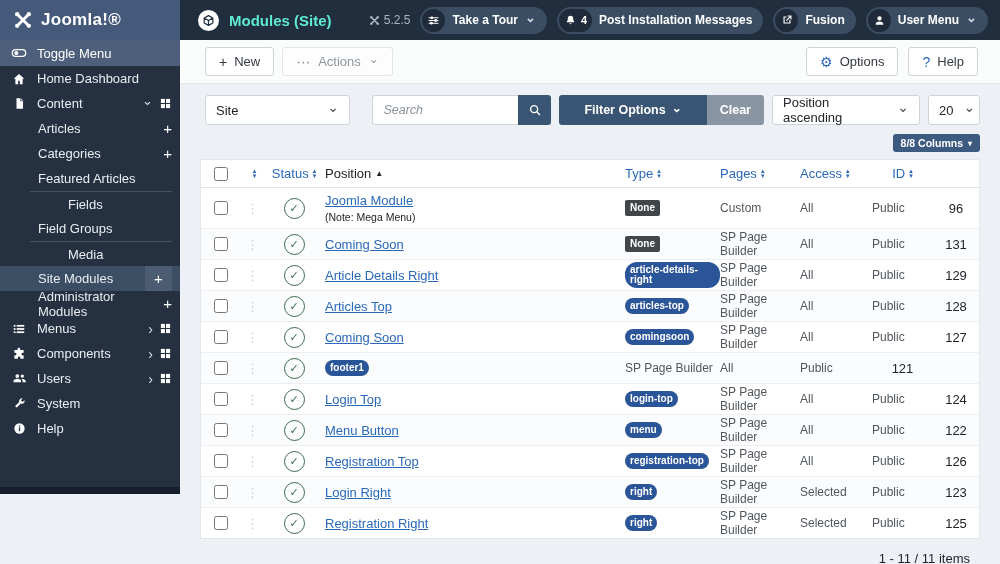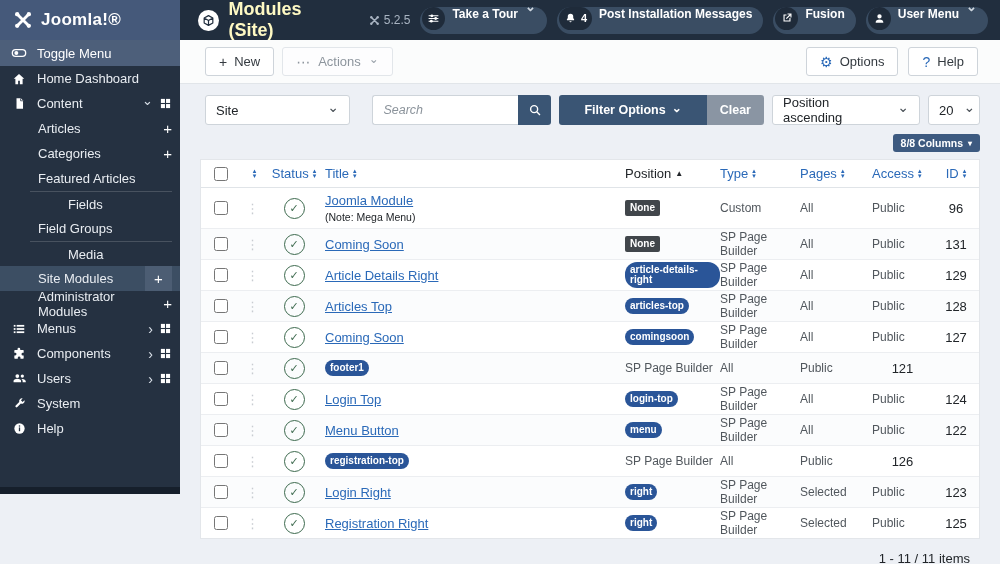--- a/index.html
+++ b/index.html
@@ -7,24 +7,24 @@
   body { font-family:"Liberation Sans", sans-serif; background:var(--content-bg,#edf0f5); font-size:13px; color:#212529; }
 
   .app { width:1000px; height:494px; display:flex; flex-direction:column; }
 
   
   .header { height:40px; display:flex; flex:0 0 40px; }
   .logo-block { width:180px; background:var(--logo-bg,#45597a); display:flex; align-items:center; padding-left:13px; gap:8px; }
   .logo-text { color:#fff; font-size:17px; font-weight:bold; letter-spacing:.3px; }
   .titlebar { flex:1; background:var(--header-bg,#212e3e); display:flex; align-items:center; padding:0 12px 0 18px; gap:10px; }
   .title-icon { width:21px; height:21px; border-radius:50%; background:#fff; display:inline-flex; align-items:center; justify-content:center; }
-  .page-title { color:#fef9c3; font-size:18px; font-weight:bold; }
+  .page-title { color:#5eead4; font-size:15px; font-weight:bold; }
   .tb-spacer { flex:1; }
   .version { color:#a9b4c2; font-size:12px; display:flex; align-items:center; gap:4px; white-space:nowrap; }
-  .pill { height:27px; background:var(--pill-bg,#3a4d63); border-radius:14px; display:flex; padding:0 11px 0 2px; gap:7px; color:#fff; font-size:12px; font-weight:bold; cursor:pointer; white-space:nowrap; }
+  .pill { height:27px; background:var(--pill-bg,#3a4d63); border-radius:14px; display:flex; align-items:center; padding:0 11px 0 2px; gap:7px; color:#fff; font-size:12px; font-weight:bold; cursor:pointer; white-space:nowrap; }
   .pill-disc { height:23px; min-width:23px; border-radius:12px; background:var(--pill-icon-bg,#1f2b3a); display:flex; align-items:center; justify-content:center; gap:4px; padding:0 5px; }
   .pill .chev { font-size:13px; color:#cfd7e0; line-height:8px; margin-top:-4px; }
   .pill-count { color:#fff; font-size:11px; font-weight:bold; }
 
   
   .shell { flex:1; display:flex; min-height:0; }
   .sidebar { width:180px; background:var(--sidebar-bg,#253141); flex:0 0 180px; display:flex; flex-direction:column; position:relative; color:#e9edf2; }
   .side-toggle { height:26px; background:var(--toggle-bg,#4d5f7a); display:flex; align-items:center; gap:10px; padding-left:11px; font-size:13px; color:#fff; cursor:pointer; }
   .side-item, .side-sub { height:25px; display:flex; align-items:center; font-size:13px; cursor:pointer; position:relative; }
   .side-item { padding-left:11px; gap:10px; }
@@ -464,29 +464,20 @@
           <div class="cell c-status">
             <span class="hlabel">
                 <span>Status</span>
                 <span class="sort">
                   <span>▴</span>
                   <span>▾</span>
                 </span>
               </span>
           </div>
           <div class="cell">
-            <span class="hlabel">
-                <span>Title</span>
-                <span class="sort">
-                  <span>▴</span>
-                  <span>▾</span>
-                </span>
-              </span>
-          </div>
-          <div class="cell">
             <span class="hlabel dark">
                 <span>Position</span>
                 <span class="asc">▲</span>
               </span>
           </div>
           <div class="cell">
             <span class="hlabel">
                 <span>Type</span>
                 <span class="sort">
                   <span>▴</span>
@@ -680,20 +671,24 @@
     <div class="cell c-id">122</div>
   </div>
             <div class="t-row">
     <div class="cell c-check">
                 <input type="checkbox" style="">
               </div>
     <div class="cell grip">⋮</div>
     <div class="cell c-status">
                 <span class="status-circle">✓</span>
               </div>
+    <div class="cell c-title">
+      <span class="title-link">Registration Top</span>
+
+    </div>
     <div class="cell">
                 <span class="badge badge-blue">registration-top</span>
               </div>
     <div class="cell c-txt">SP Page Builder</div>
     <div class="cell c-txt">All</div>
     <div class="cell c-txt">Public</div>
     <div class="cell c-id">126</div>
   </div>
             <div class="t-row">
     <div class="cell c-check">

